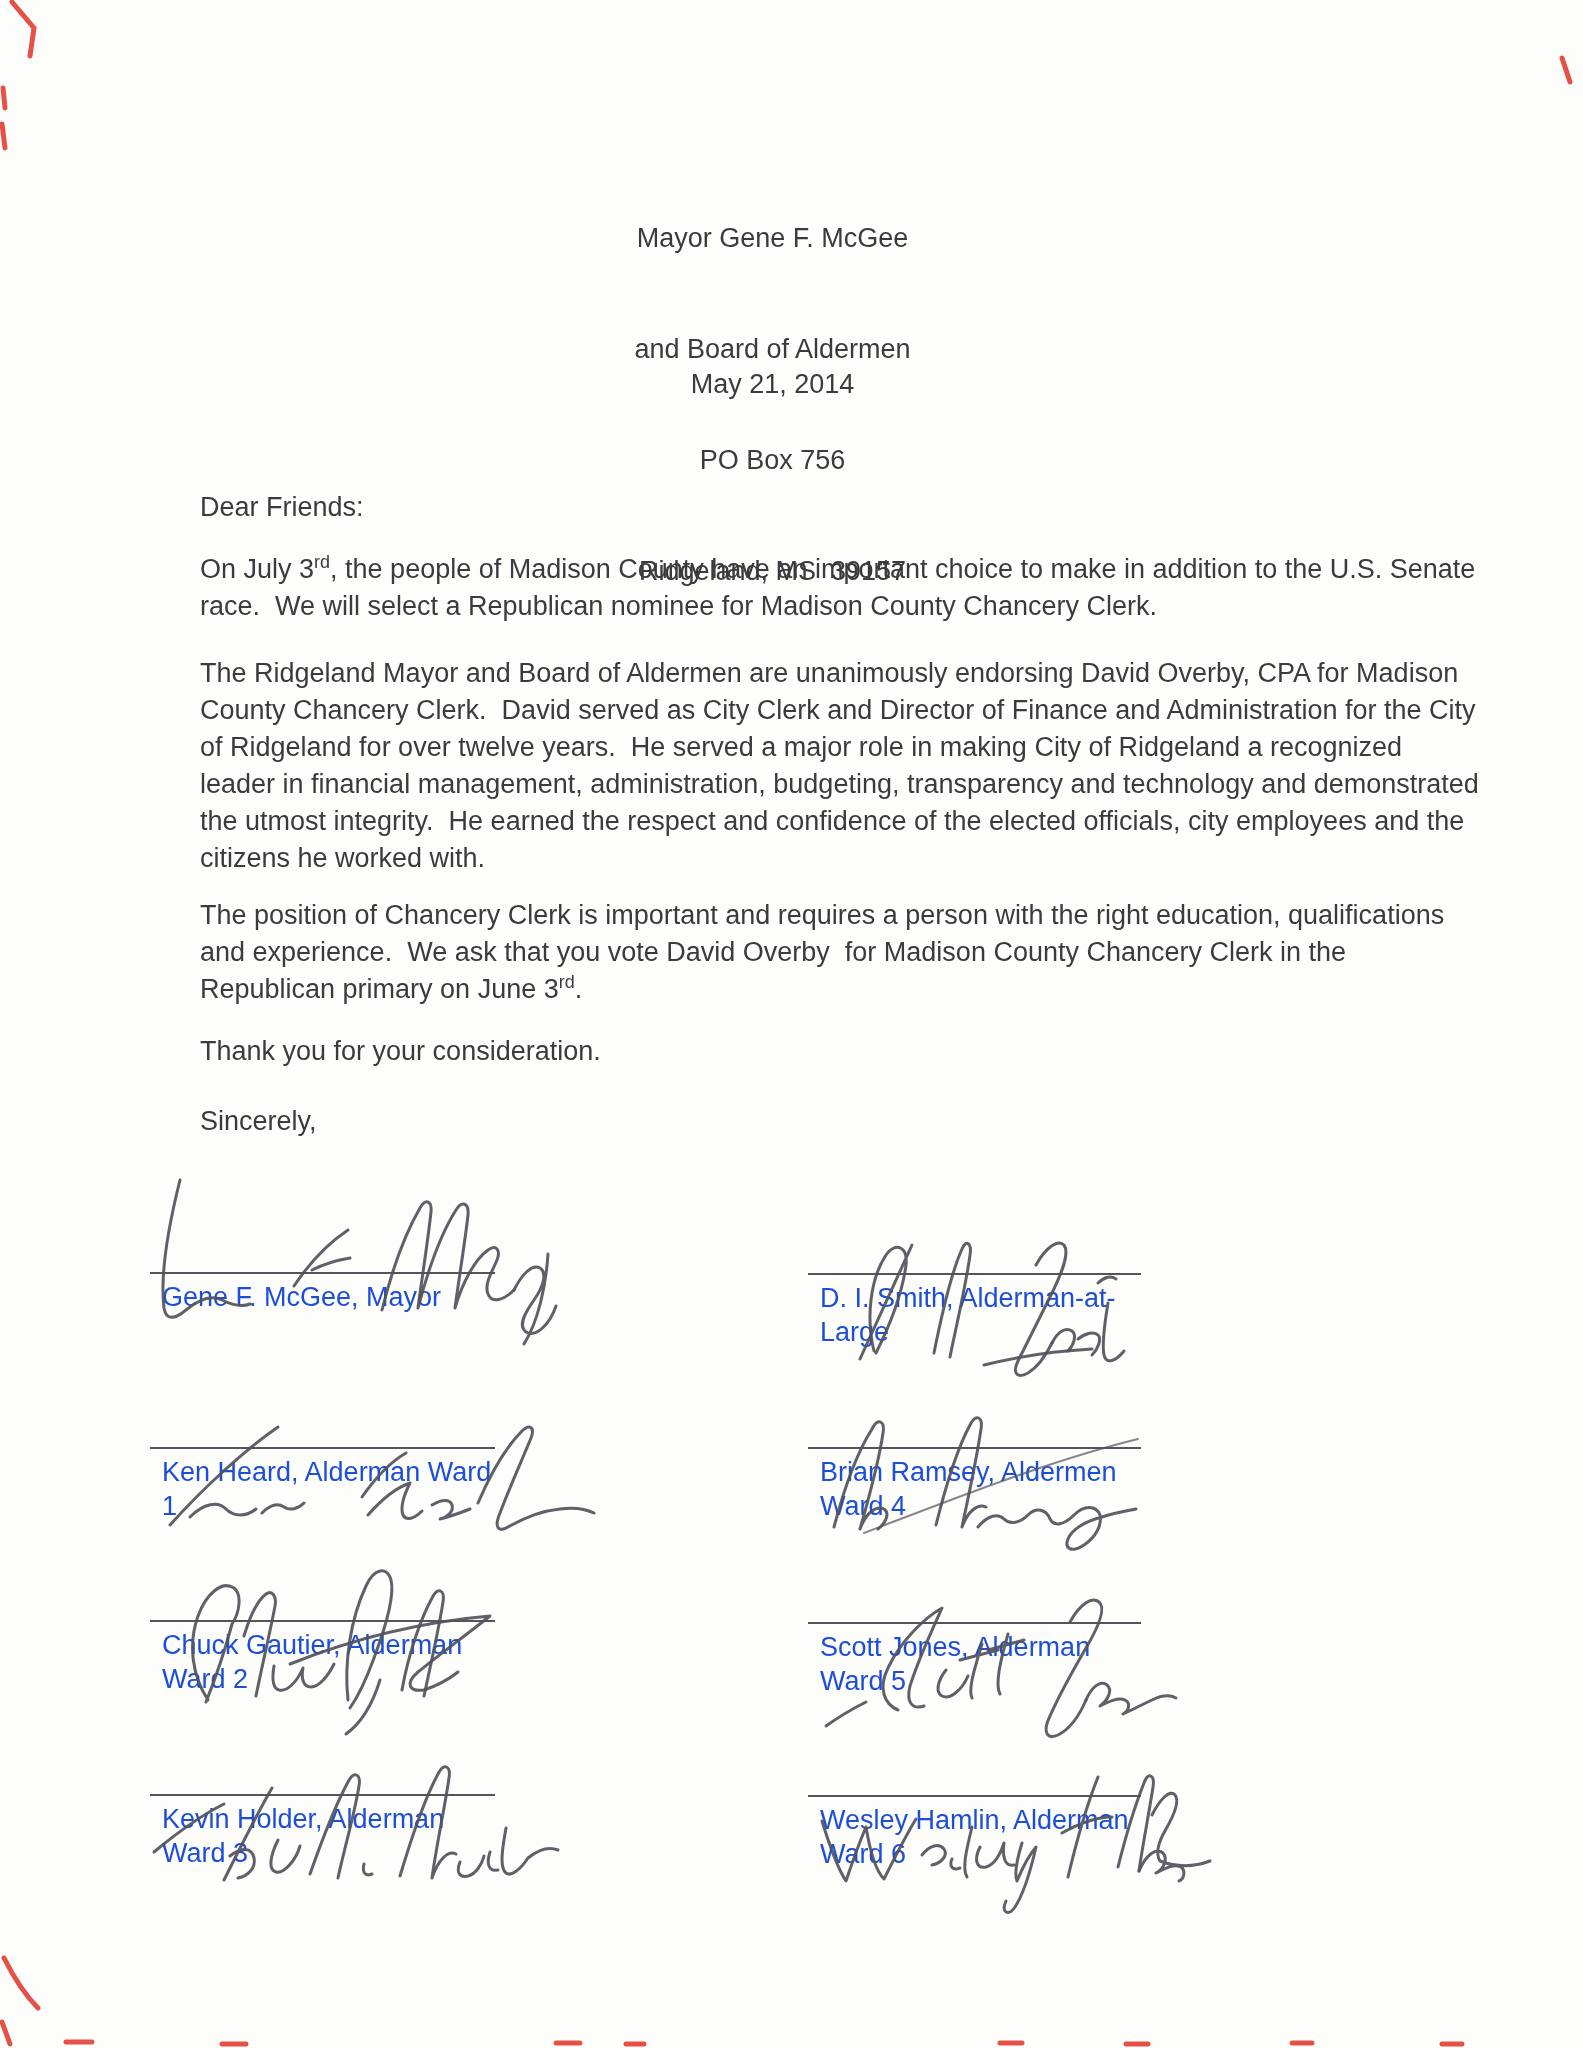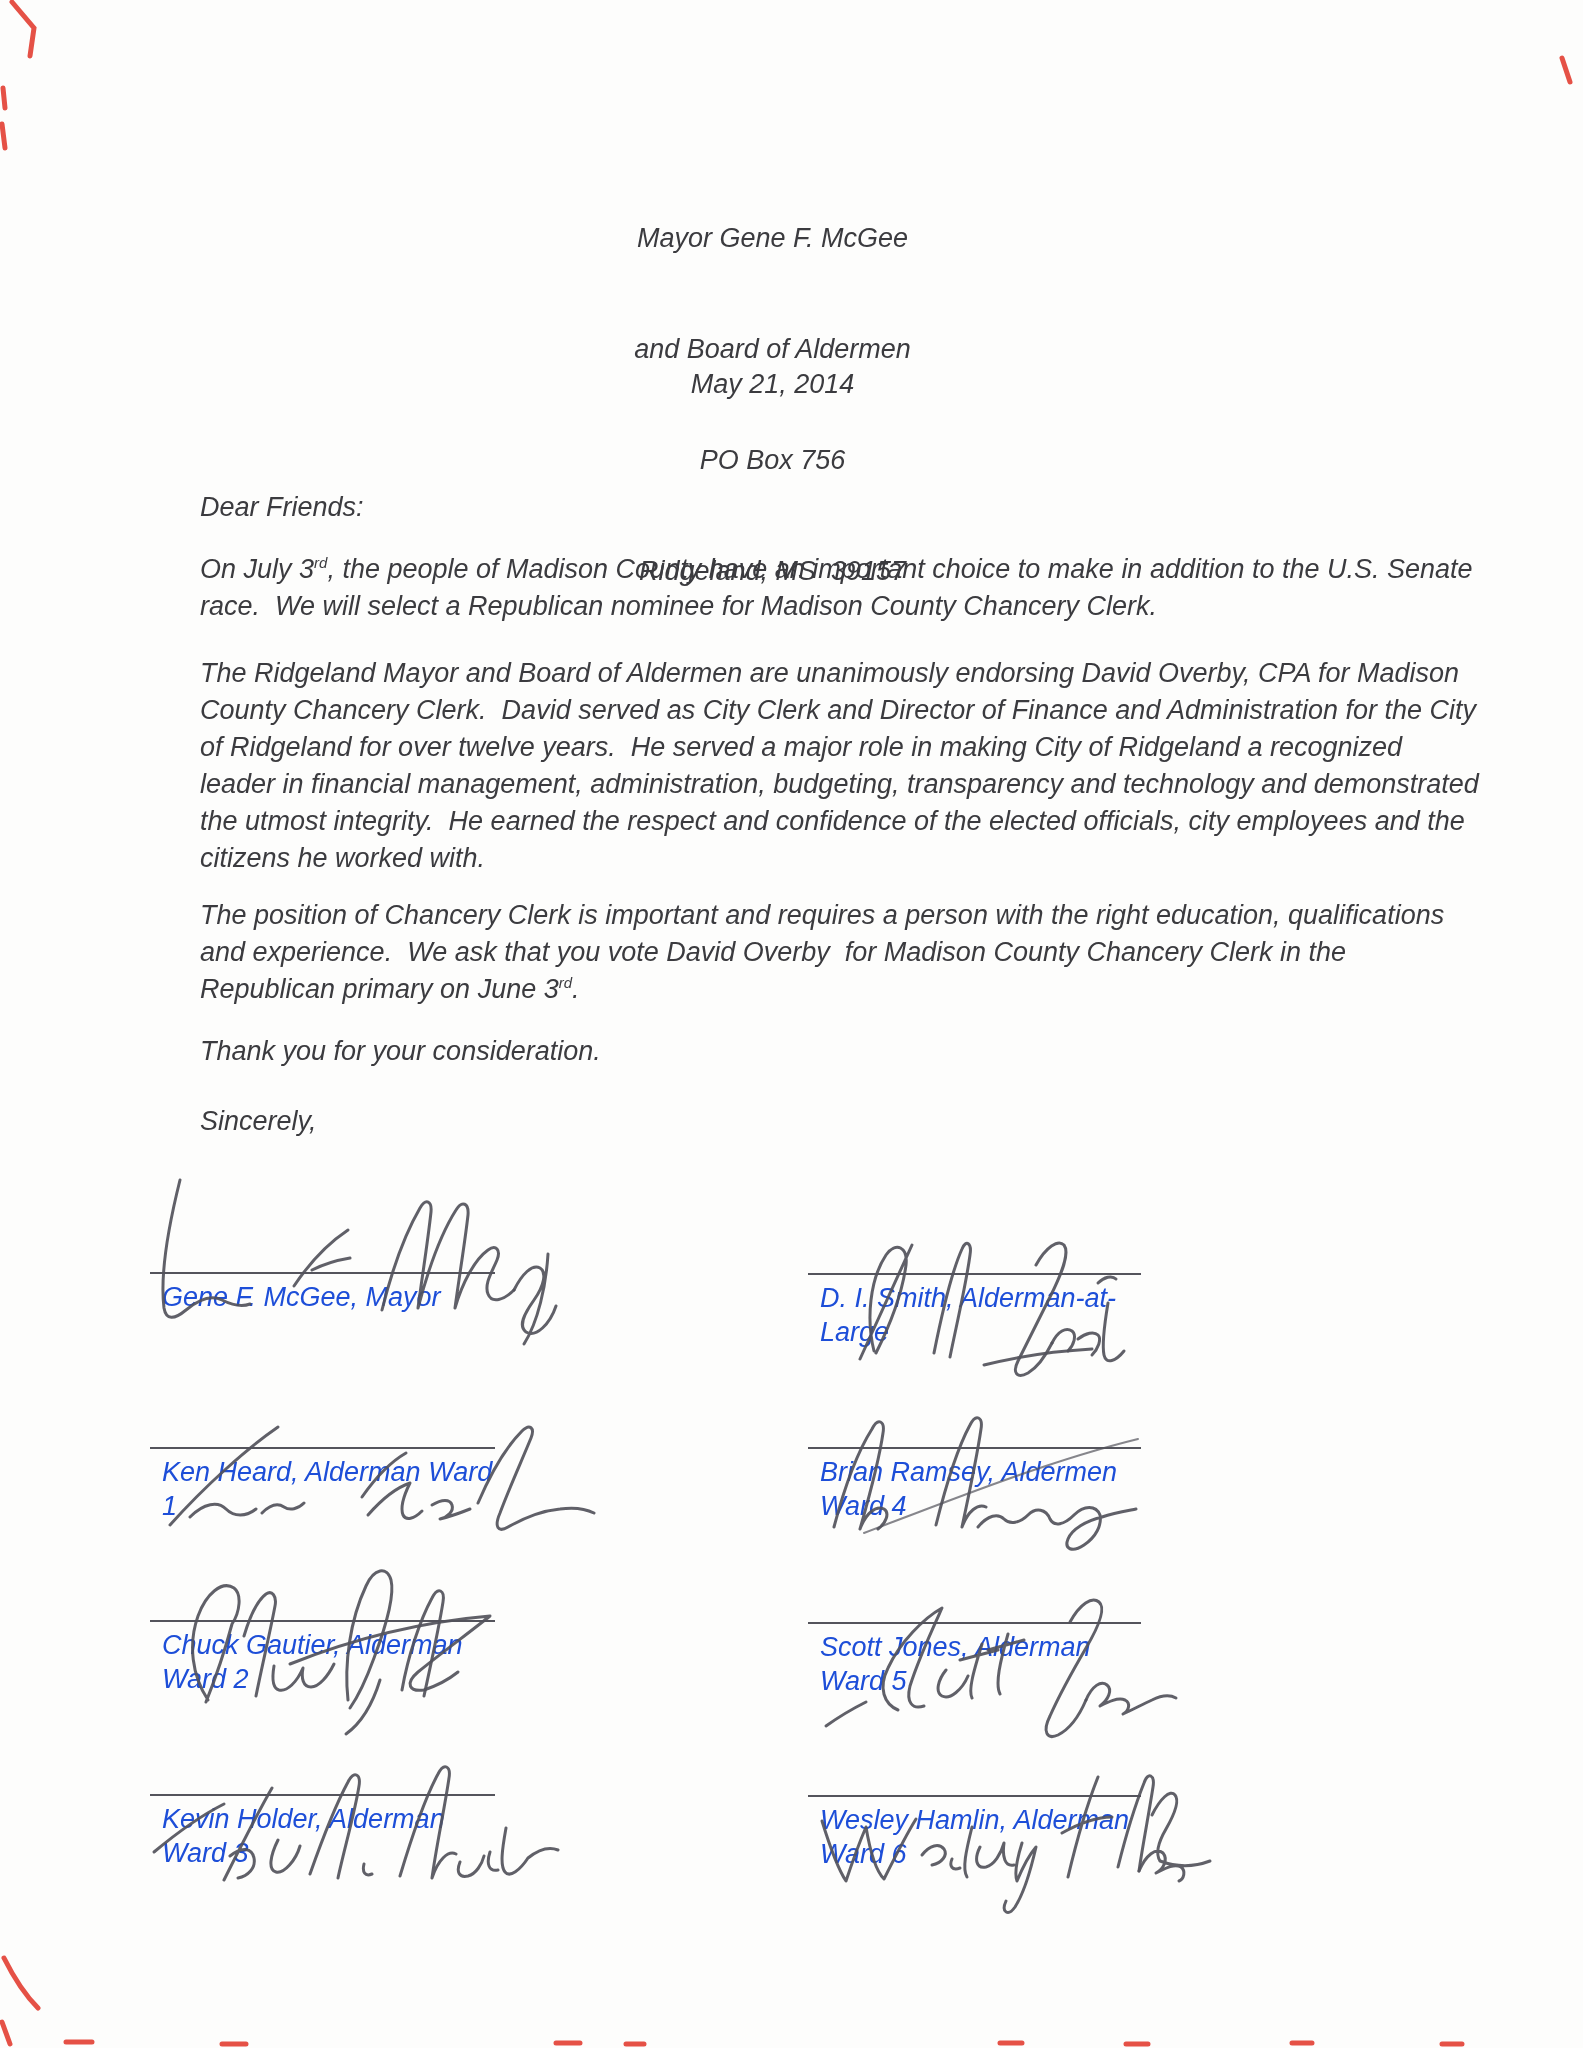--- a/index.html
+++ b/index.html
@@ -3,35 +3,34 @@
 <meta charset="utf-8">
 <style>
   html,body{margin:0;padding:0;background:#ffffff;}
   .page{
     position:relative;
     width:1583px;height:2048px;
     background:#fdfdfc;
     font-family:"Liberation Sans", sans-serif;
     color:#3b3b3f;
     overflow:hidden;
-    font-style:italic;
   }
   .centered-block{
     position:absolute;left:0;width:1545px;
     text-align:center;
     font-size:27px;line-height:37px;
     white-space:pre-wrap;
   }
   .body-text{
     position:absolute;left:163px;width:1283px;
     font-size:27px;line-height:37px;
     white-space:pre-wrap;
     margin-left:37px;
   }
-  sup{font-size:15px;line-height:0;vertical-align:super;}
+  sup{font-size:18px;line-height:0;vertical-align:super;}
   .sig{position:absolute;}
   .sig .rule{height:0;border-top:2.5px solid #54545c;}
   .sig .label{
     font-size:27px;line-height:34px;margin-top:6px;margin-left:12px;
     white-space:pre-wrap;color:#1d4ed8;
   }
   .scrawl{position:absolute;overflow:visible;pointer-events:none;}
   .scrawl path{fill:none;stroke:#52525b;stroke-width:3;stroke-linecap:round;stroke-linejoin:round;opacity:.92;}
   .scrawl path.thin{stroke-width:2;opacity:.7;}
   .artifacts{position:absolute;left:0;top:0;width:1583px;height:2048px;pointer-events:none;}

